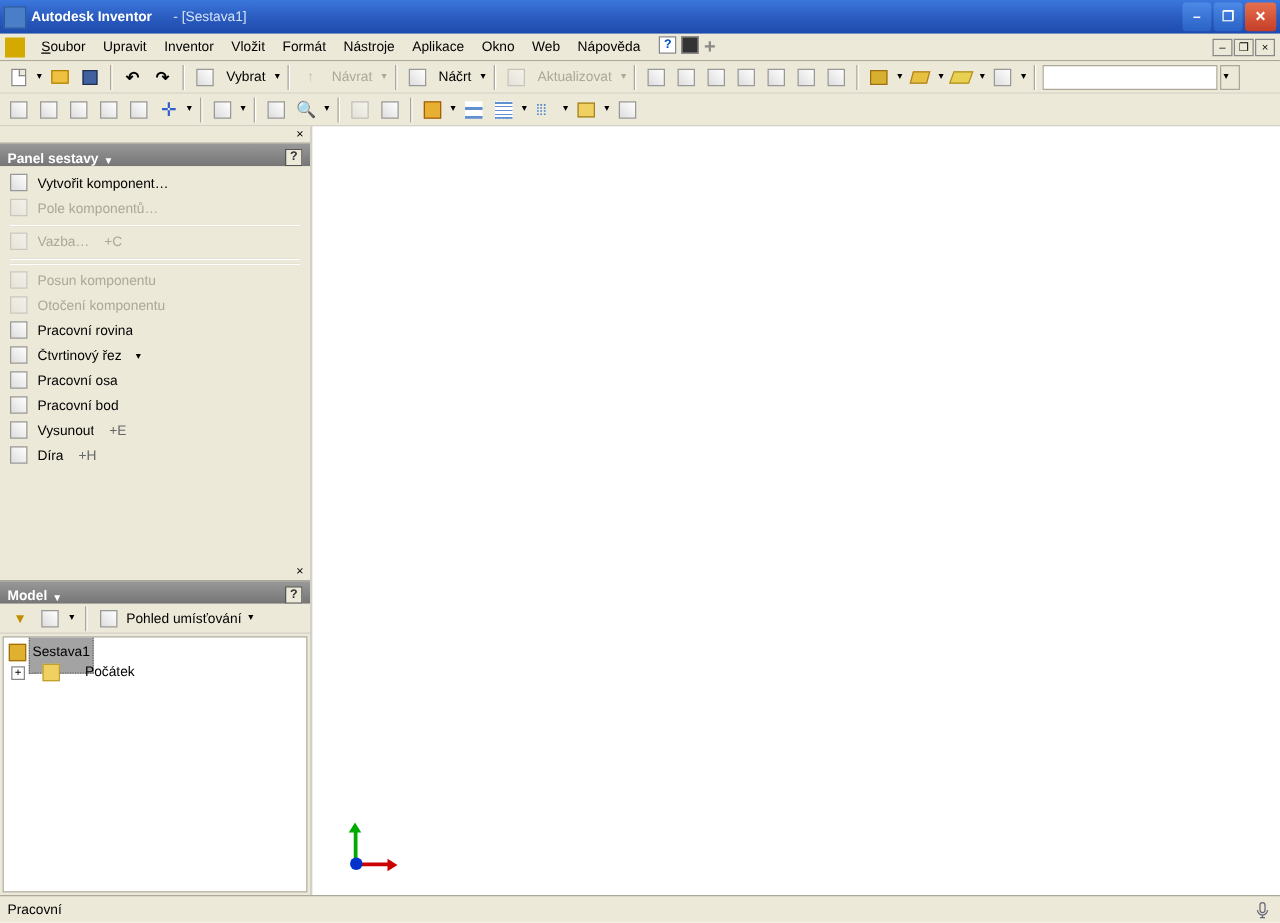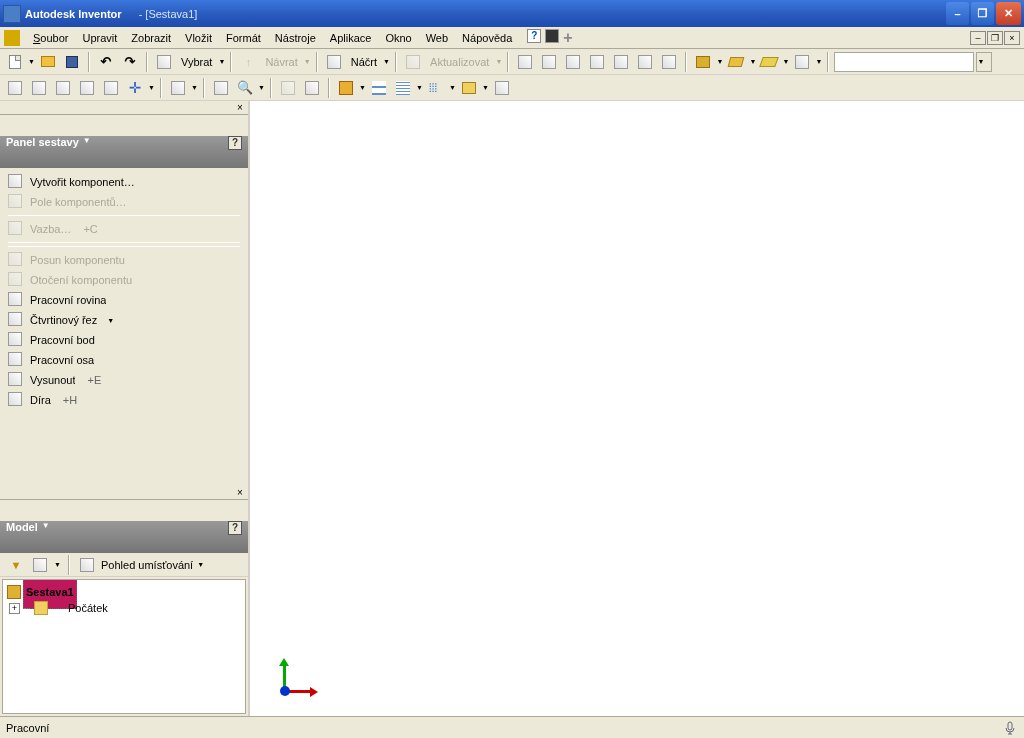--- a/index.html
+++ b/index.html
@@ -35,21 +35,21 @@
 .tool-field { height: 20px; border: 1px solid #aca899; background: #fff; flex: 0 0 auto; }
 
 
 .main { flex: 1; display: flex; overflow: hidden; }
 .sidebar { width: 250px; background: #ece9d8; display: flex; flex-direction: column; border-right: 2px solid #d4d0c8; }
 .viewport { flex: 1; background: #fff; position: relative; }
 
 
 .panel-close-row { height: 14px; background: #ece9d8; border-bottom: 1px solid #aca899; display: flex; justify-content: flex-end; align-items: center; padding-right: 2px; }
 .panel-close-row .x { width: 12px; height: 12px; font-size: 10px; text-align: center; cursor: default; }
-.panel-header { height: 32px; background: linear-gradient(to bottom, #999, #757575); color: #fff; font-weight: bold; display: flex; align-items: flex-start; padding: 0 6px; margin-top: 21px; }
+.panel-header { height: 18px; background: linear-gradient(to bottom, #999, #757575); color: #fff; font-weight: bold; display: flex; align-items: flex-end; padding: 0 6px; }
 .panel-header .caret { margin-left: 4px; font-size: 8px; }
 .panel-header .help-q { margin-left: auto; width: 14px; height: 14px; background: #ece9d8; color: #333; border: 1px solid #555; font-weight: bold; text-align: center; line-height: 12px; font-size: 10px; }
 
 
 .panel-body { overflow-y: auto; background: #ece9d8; padding: 4px 0; }
 .panel-body.with-scroll { height: 318px; }
 .panel-item { display: flex; align-items: center; padding: 2px 8px; gap: 6px; cursor: default; height: 20px; }
 .panel-item .icon { width: 16px; height: 16px; flex-shrink: 0; }
 .panel-item .label { flex: 0 1 auto; white-space: nowrap; overflow: hidden; text-overflow: ellipsis; }
 .panel-item .shortcut { color: #666; margin-left: 6px; }
@@ -60,21 +60,21 @@
 
 
 .model-toolbar { height: 24px; display: flex; align-items: center; padding: 0 6px; gap: 4px; background: #ece9d8; border-bottom: 1px solid #d4d0c8; }
 .model-toolbar .tb { width: 20px; height: 20px; display: flex; align-items: center; justify-content: center; }
 
 
 .tree-area { flex: 1; background: #fff; border: 1px solid #aca899; margin: 2px; padding: 4px; overflow: auto; }
 .tree-row { display: flex; align-items: center; gap: 2px; height: 16px; }
 .tree-expand { width: 11px; height: 11px; border: 1px solid #888; font-size: 9px; line-height: 8px; text-align: center; background: #fff; }
 .tree-icon { width: 14px; height: 14px; }
-.tree-label.selected { border: 1px dotted #666; background: #be185d; padding: 10px 2px; font-weight: bold; }
+.tree-label.selected { border: 1px dotted #666; background: #a3a3a3; padding: 10px 2px; font-weight: normal; }
 
 
 .statusbar { height: 22px; background: #ece9d8; border-top: 1px solid #aca899; display: flex; align-items: center; padding: 0 6px; }
 .statusbar .right-icon { margin-left: auto; width: 16px; height: 16px; }
 
 
 .axis { position: absolute; left: 30px; bottom: 20px; width: 50px; height: 50px; }
 .axis .origin { position: absolute; left: 0; bottom: 0; width: 10px; height: 10px; background: #0033cc; border-radius: 50%; }
 .axis .x-arrow { position: absolute; left: 8px; bottom: 3px; width: 24px; height: 3px; background: #cc0000; }
 .axis .x-head { position: absolute; left: 30px; bottom: -1px; width: 0; height: 0; border-left: 8px solid #cc0000; border-top: 5px solid transparent; border-bottom: 5px solid transparent; }
@@ -109,21 +109,21 @@
   <div class="spacer"></div>
   <div class="win-btn min">–</div>
   <div class="win-btn max">❐</div>
   <div class="win-btn close">✕</div>
 </div>
 
 <div class="menubar">
   <div class="sys-icon"></div>
   <div class="menu-item"><u>S</u><span></span>oubor</div>
   <div class="menu-item"><span>Upravit</span></div>
-  <div class="menu-item"><span>Zobrazit</span></div>
+  <div class="menu-item"><span>Inventor</span></div>
   <div class="menu-item"><span>Vložit</span></div>
   <div class="menu-item"><span>Formát</span></div>
   <div class="menu-item"><span>Nástroje</span></div>
   <div class="menu-item"><span>Aplikace</span></div>
   <div class="menu-item"><span>Okno</span></div>
   <div class="menu-item"><span>Web</span></div>
   <div class="menu-item"><span>Nápověda</span></div>
   <div class="right-icons">
     <div class="ic ic-help">?</div>
     <div class="ic ic-generic" style="background:#333"></div>
@@ -327,25 +327,25 @@
           <span class="icon"><span class="ic ic-generic" style="opacity:1"></span></span>
           <span class="label">Pracovní rovina</span>
         </div>
         <div class="panel-item">
           <span class="icon"><span class="ic ic-generic" style="opacity:1"></span></span>
           <span class="label">Čtvrtinový řez</span>
           <span class="drop">▼</span>
         </div>
         <div class="panel-item">
           <span class="icon"><span class="ic ic-generic" style="opacity:1"></span></span>
+          <span class="label">Pracovní osa</span>
+        </div>
+        <div class="panel-item">
+          <span class="icon"><span class="ic ic-generic" style="opacity:1"></span></span>
           <span class="label">Pracovní bod</span>
-        </div>
-        <div class="panel-item">
-          <span class="icon"><span class="ic ic-generic" style="opacity:1"></span></span>
-          <span class="label">Pracovní osa</span>
         </div>
         <div class="panel-item">
           <span class="icon"><span class="ic ic-generic" style="opacity:1"></span></span>
           <span class="label">Vysunout</span>
           <span class="shortcut">+E</span>
         </div>
         <div class="panel-item">
           <span class="icon"><span class="ic ic-generic" style="opacity:1"></span></span>
           <span class="label">Díra</span>
           <span class="shortcut">+H</span>

